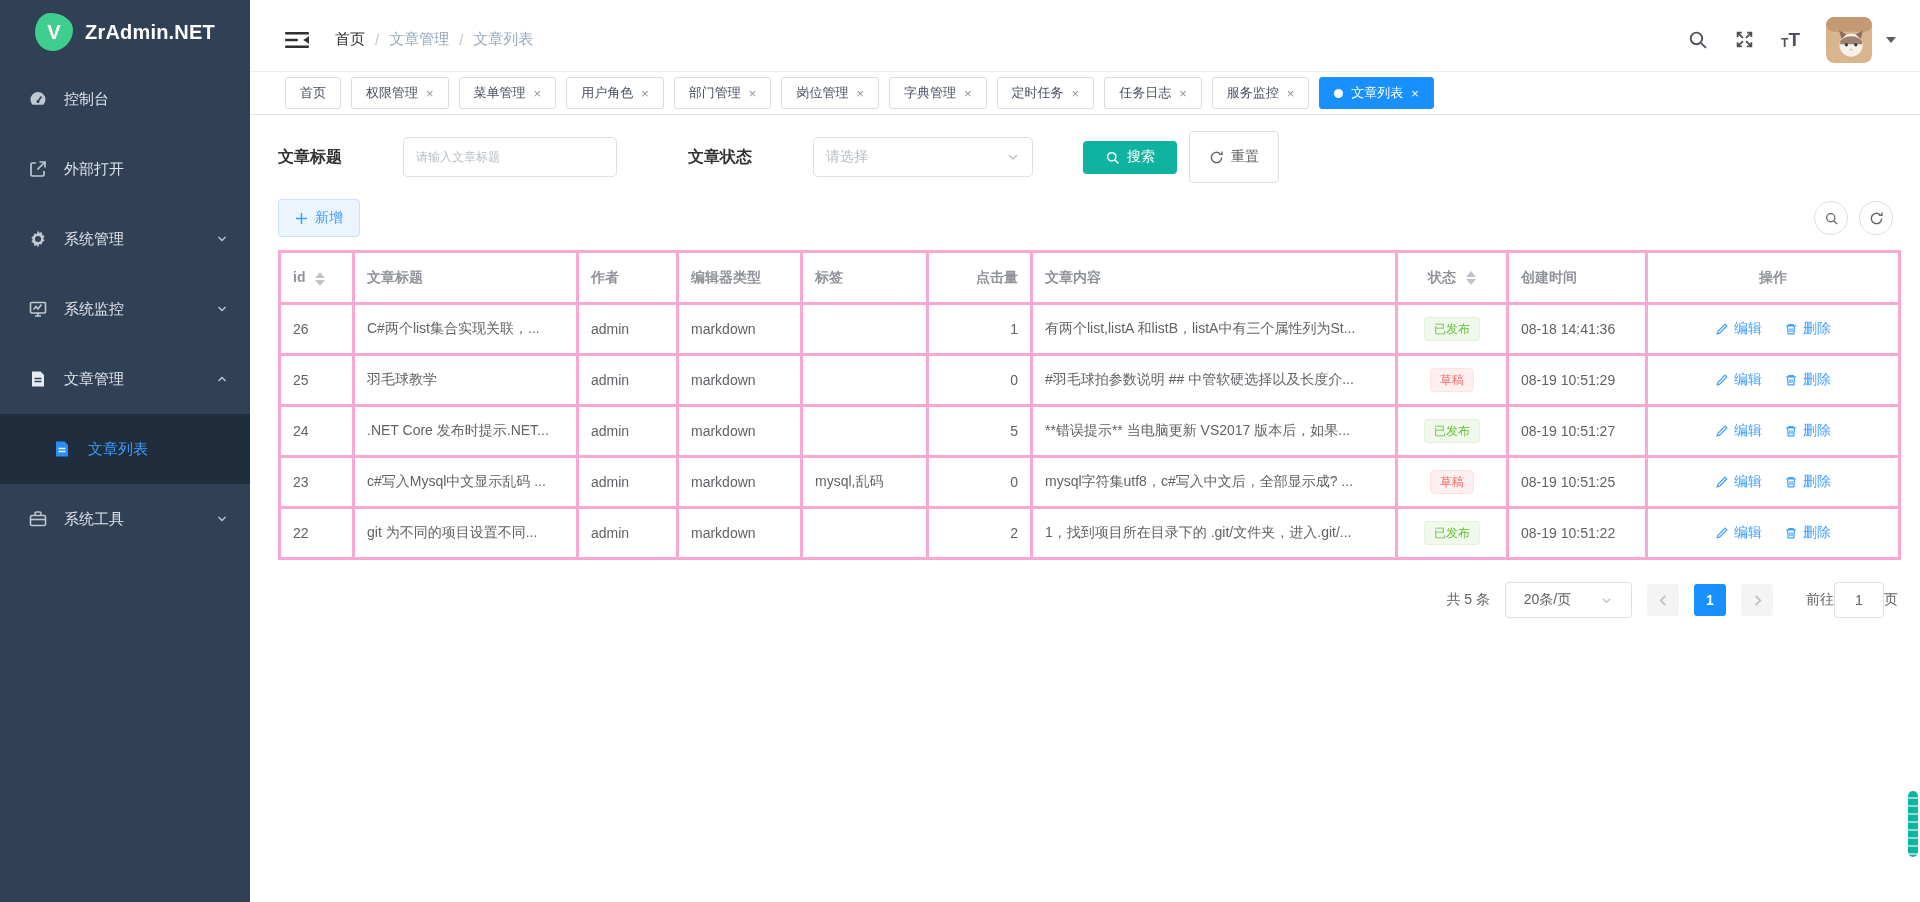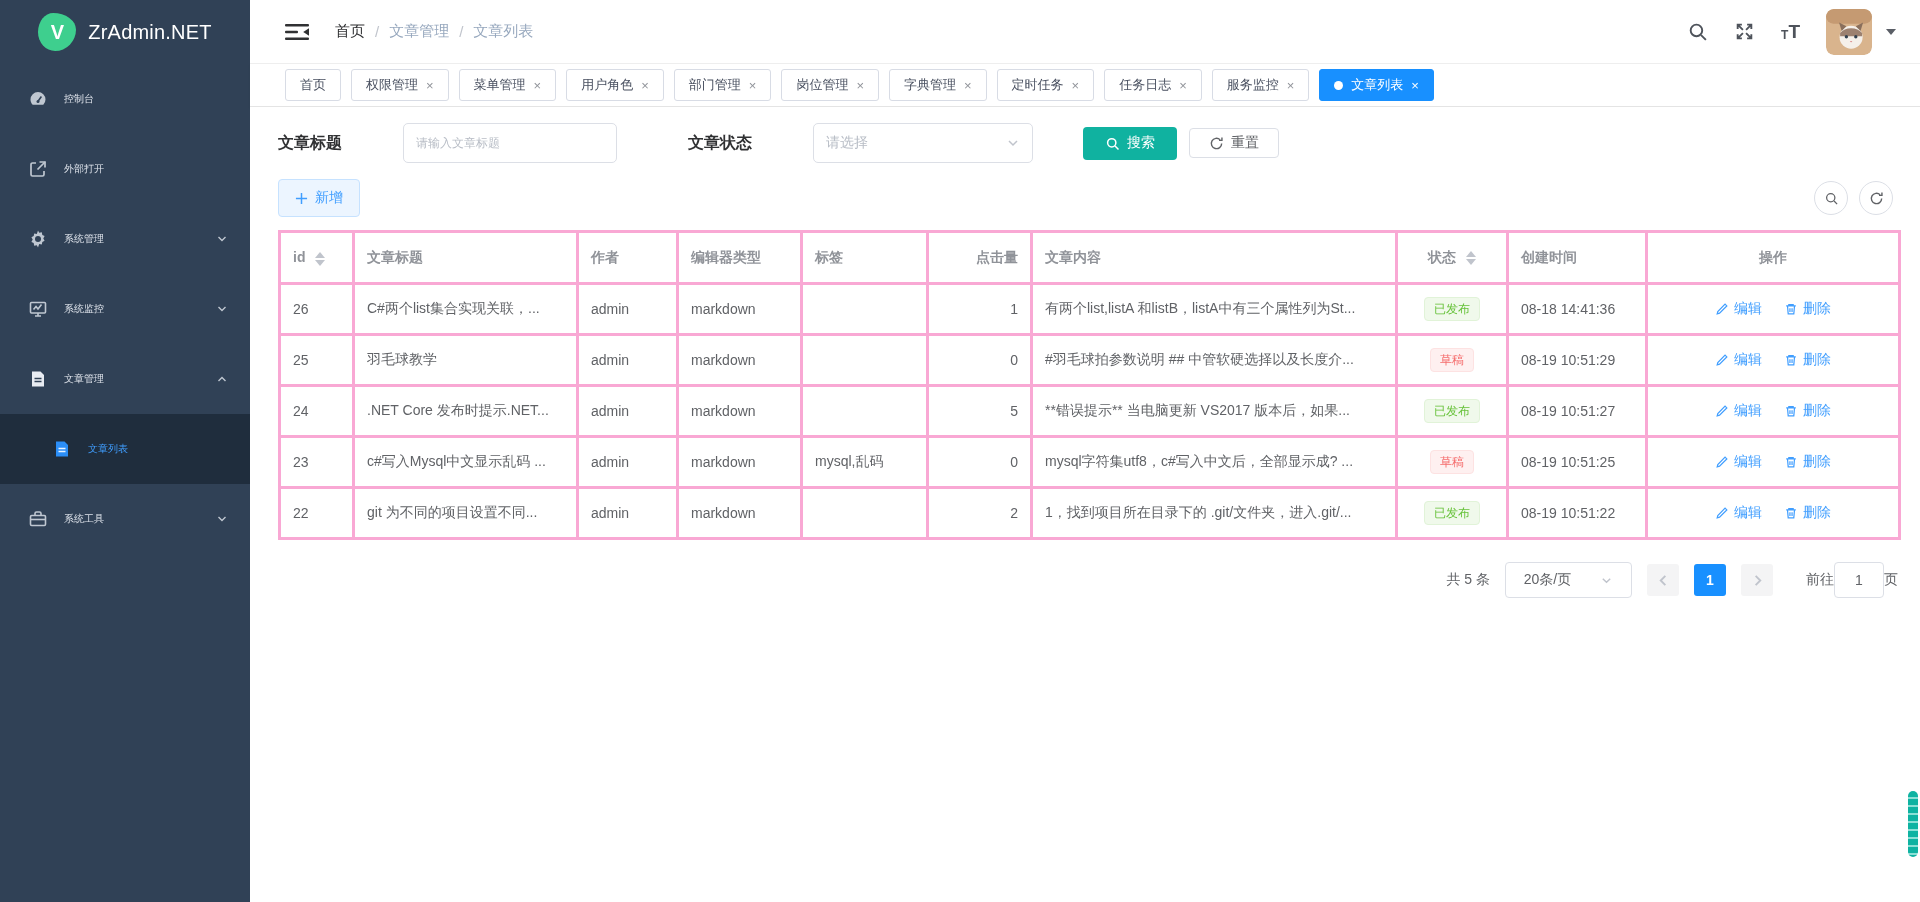--- a/index.html
+++ b/index.html
@@ -6,32 +6,32 @@
   html, body { width: 1920px; height: 902px; overflow: hidden; background: #fff;
     font-family: "Liberation Sans", "DejaVu Sans", sans-serif; }
   .app { display: flex; width: 100%; height: 100%; }
 
   
   .sidebar { width: 250px; flex-shrink: 0; background: #304156; display: flex; flex-direction: column; }
   .logo-row { height: 64px; display: flex; align-items: center; justify-content: center; gap: 12px; }
   .logo-mark { width: 38px; height: 38px; background: #3ecf8e; color: #fff; font-weight: bold; font-size: 20px;
     display: flex; align-items: center; justify-content: center;
     border-radius: 40% 60% 55% 45% / 50% 44% 56% 50%; }
-  .logo-text { color: #fff; font-size: 20px; font-weight: 400; letter-spacing: .2px; }
+  .logo-text { color: #fff; font-size: 20px; font-weight: 700; letter-spacing: .2px; }
   .menu { flex: 1; }
   .menu-item { height: 70px; display: flex; align-items: center; padding: 0 22px 0 28px;
-    color: #dde2ea; font-size: 10px; cursor: pointer; }
+    color: #dde2ea; font-size: 15px; cursor: pointer; }
   .mi-icon { width: 20px; height: 20px; margin-right: 16px; flex-shrink: 0; }
   .mi-label { flex: 1; }
   .chev { width: 12px; height: 12px; }
   .submenu-block { background: #1f2d3d; }
   .submenu-block .menu-item { padding-left: 52px; color: #409eff; }
 
   
-  .main { flex: 1; min-width: 0; display: flex; flex-direction: column; }
+  .main { flex: 1; min-width: 0; display: flex; flex-direction: column; margin-top: 8px; }
 
   .topbar { height: 64px; display: flex; align-items: center; padding: 0 24px 0 35px;
     border-bottom: 1px solid #efefef; background: #fff; }
   .fold-btn { width: 24px; height: 20px; cursor: pointer; }
   .breadcrumb { margin-left: 26px; display: flex; align-items: center; gap: 10px; font-size: 15px; }
   .crumb-home { color: #303133; }
   .crumb-sep { color: #c0c4cc; }
   .crumb-dim { color: #97a8be; }
   .topbar-right { margin-left: auto; display: flex; align-items: center; gap: 26px; }
   .hicon { width: 21px; height: 21px; cursor: pointer; }
@@ -62,21 +62,21 @@
   .f-input { width: 214px; height: 40px; border: 1px solid #dcdfe6; border-radius: 5px;
     padding: 0 12px; font-size: 12px; color: #606266; outline: none; }
   .f-input::placeholder { color: #b8bdc6; }
   .f-item-gap { width: 71px; }
   .f-select { width: 220px; height: 40px; border: 1px solid #dcdfe6; border-radius: 5px;
     padding: 0 12px; display: flex; align-items: center; justify-content: space-between;
     font-size: 14px; color: #b8bdc6; cursor: pointer; background: #fff; }
   .btn { display: inline-flex; align-items: center; gap: 7px; border-radius: 4px; font-size: 14px;
     cursor: pointer; border: 1px solid transparent; }
   .btn-search { height: 33px; padding: 0 21px; margin-left: 50px; background: #10b2a0; color: #fff; }
-  .btn-reset { height: 30px; padding: 0 19px; margin-left: 12px; background: #fff;
+  .btn-reset { height: 52px; padding: 0 19px; margin-left: 12px; background: #fff;
     border-color: #dcdfe6; color: #606266; }
 
   .toolbar-row { display: flex; align-items: center; margin-bottom: 13px; }
   .btn-add { height: 38px; padding: 0 16px; background: #ecf5ff; border-color: #c6e2ff; color: #409eff; }
   .toolbar-right { margin-left: auto; display: flex; gap: 11px; margin-right: 5px; }
   .circle-btn { width: 34px; height: 34px; border-radius: 50%; border: 1px solid #dcdfe6;
     background: #fff; display: flex; align-items: center; justify-content: center; cursor: pointer; }
 
   
   table { width: 1620px; border-collapse: collapse; table-layout: fixed; }

